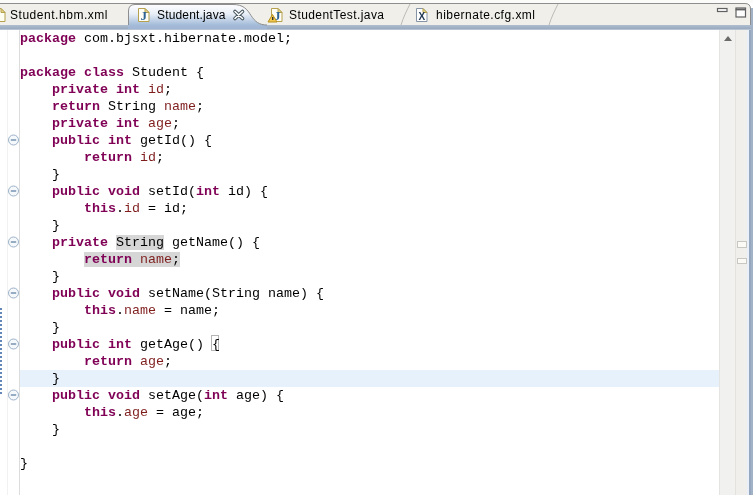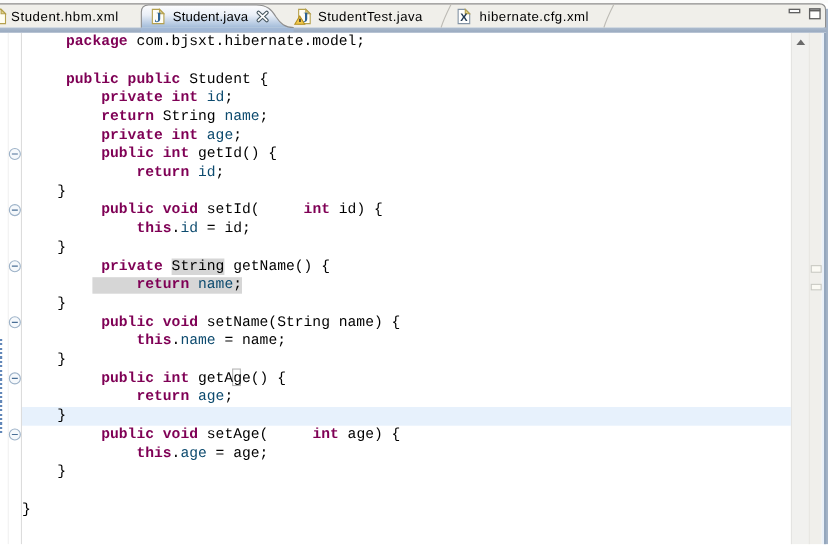--- a/index.html
+++ b/index.html
@@ -15,22 +15,22 @@
   #sbarrow{position:absolute;left:724px;top:36px;width:0;height:0;border-left:4px solid transparent;border-right:4px solid transparent;border-bottom:5px solid #6a6a6a;}
   .ovmark{position:absolute;left:737px;width:10px;border:1px solid #c8c8c2;background:#fbfaf4;box-sizing:border-box;}
   #foldline{position:absolute;top:30px;left:19px;width:1px;height:465px;background:#dcdcdc;}
   #annline{position:absolute;top:30px;left:7px;width:1px;height:465px;background:#f1f1f1;}
   #rangeind{position:absolute;left:0px;top:308px;width:2px;height:86px;
      background-image:repeating-linear-gradient(to bottom,#6287b8 0,#6287b8 2px,transparent 2px,transparent 4px);}
   #curline{position:absolute;left:20px;top:370px;width:699px;height:17px;background:#e7f1fc;}
   #bracketbox{position:absolute;left:211px;top:335px;width:8px;height:16px;border:1px solid #b4b4b4;box-sizing:border-box;}
   #code{position:absolute;left:20px;top:30px;margin:0;
         font-family:"Liberation Mono",monospace;font-size:13.33px;line-height:17px;color:#000;}
-  .k{color:#7f0055;font-weight:bold;margin-left:40px;}
-  .f{color:#0c4a6e;}
+  .k{color:#7f0055;font-weight:bold;}
+  .f{color:#7f1d1d;}
   .occ{background:#d6d6d6;}
   #foldsvg{position:absolute;left:0;top:30px;}
 </style>
 </head>
 <body>
 <div id="root">
 
   <div id="rightborder"></div>
   <div id="rightborder2"></div>
   <div id="lightstrip"></div>
@@ -41,21 +41,21 @@
   <div class="ovmark" style="top:258px;height:6px;"></div>
 
   <div id="annline"></div>
   <div id="foldline"></div>
   <div id="rangeind"></div>
   <div id="curline"></div>
   <div id="bracketbox"></div>
 
   <pre id="code"><span class="k">package</span> com.bjsxt.hibernate.model;
 
-<span class="k">public public</span> Student {
+<span class="k">package class</span> Student {
     <span class="k">private int</span> <span class="f">id</span>;
     <span class="k">return</span> String <span class="f">name</span>;
     <span class="k">private int</span> <span class="f">age</span>;
     <span class="k">public int</span> getId() {
         <span class="k">return</span> <span class="f">id</span>;
     }
     <span class="k">public void</span> setId(<span class="k">int</span> id) {
         <span class="k">this</span>.<span class="f">id</span> = id;
     }
     <span class="k">private</span> <span class="occ">String</span> getName() {

